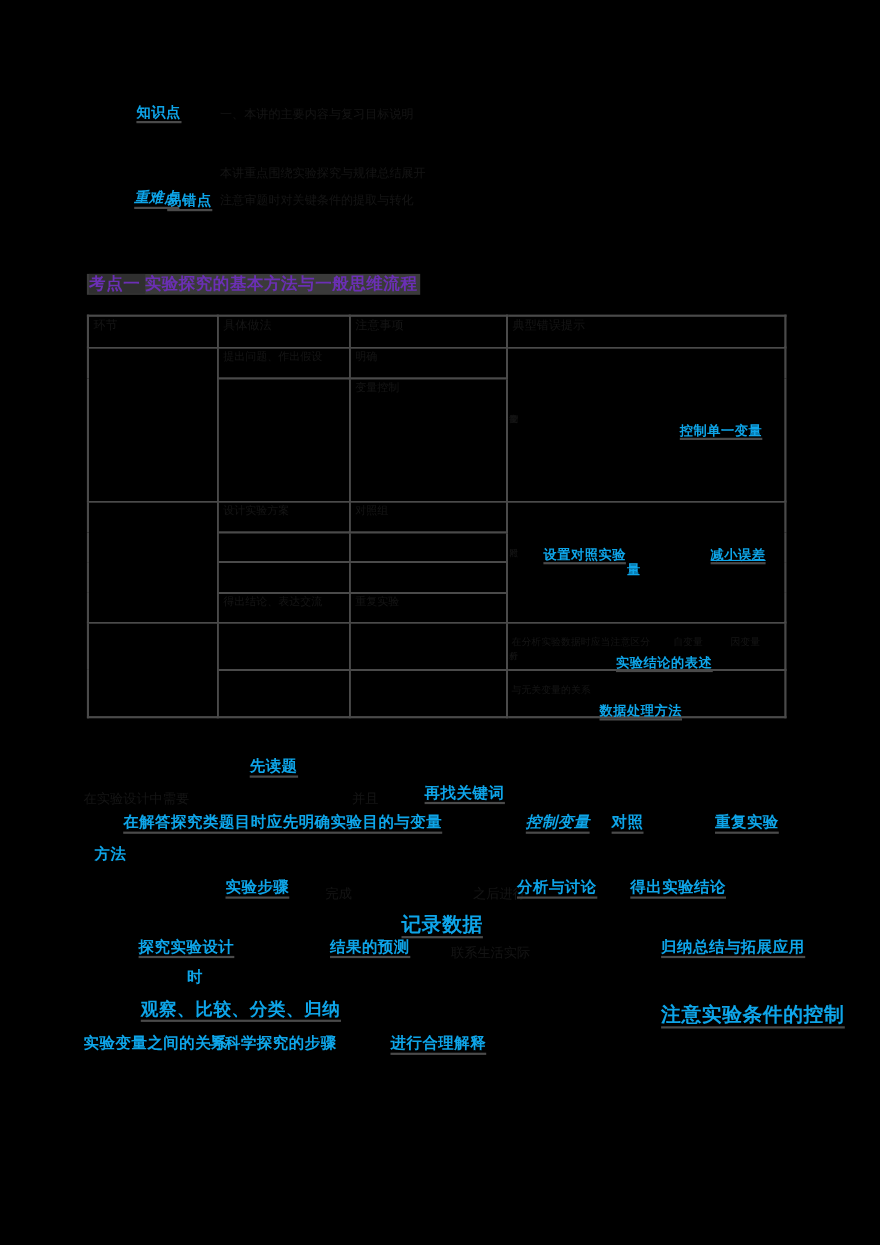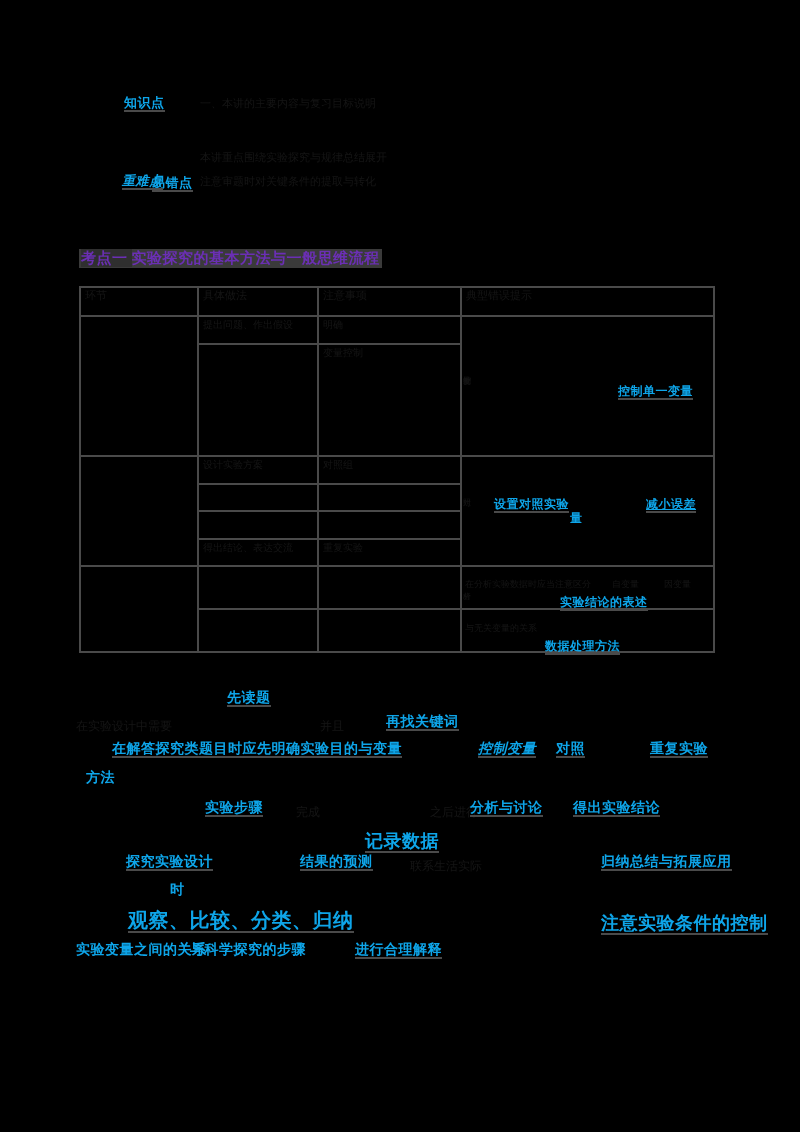--- a/index.html
+++ b/index.html
@@ -247,21 +247,21 @@
     <span class="abs red ul" style="left:470px; top:800px; font-size:14px;">分析与讨论</span>
     <span class="abs red ul" style="left:573px; top:800px; font-size:14px;">得出实验结论</span>
 
     <span class="abs red ul" style="left:126px; top:854px; font-size:14px;">探究实验设计</span>
     <span class="abs red ul" style="left:300px; top:854px; font-size:14px;">结果的预测</span>
     <span class="abs dark" style="left:410px; top:860px; font-size:12px;">联系生活实际</span>
     <span class="abs red ul" style="left:601px; top:854px; font-size:14px;">归纳总结与拓展应用</span>
 
     <span class="abs red" style="left:170px; top:882px; font-size:14px;">时</span>
 
-    <span class="abs red ul" style="left:128px; top:910px; font-size:20px;">观察、比较、分类、归纳</span>
+    <span class="abs red ul" style="left:128px; top:910px; font-size:16px;">观察、比较、分类、归纳</span>
     <span class="abs red ul" style="left:601px; top:914px; font-size:18px;">注意实验条件的控制</span>
 
     <span class="abs red" style="left:76px; top:942px; font-size:14px;">实验变量之间的关系</span>
     <span class="abs red" style="left:190px; top:942px; font-size:14px;">与科学探究的步骤</span>
     <span class="abs red ul" style="left:355px; top:942px; font-size:14px;">进行合理解释</span>
   </div>
 
 </div>
 
 </body></html>

